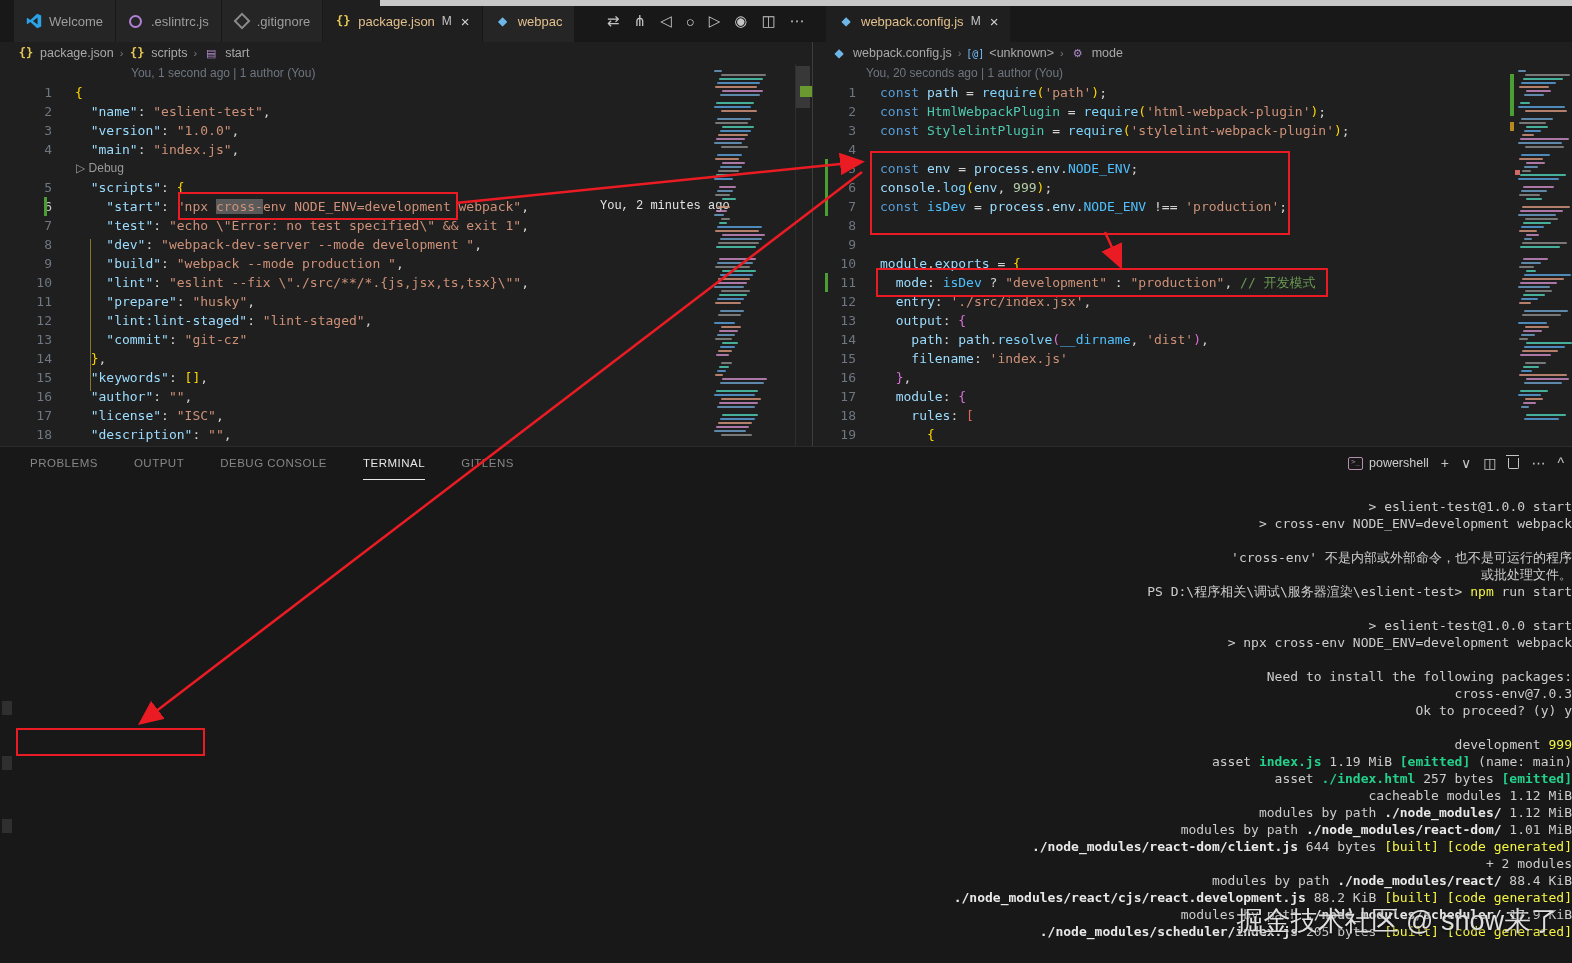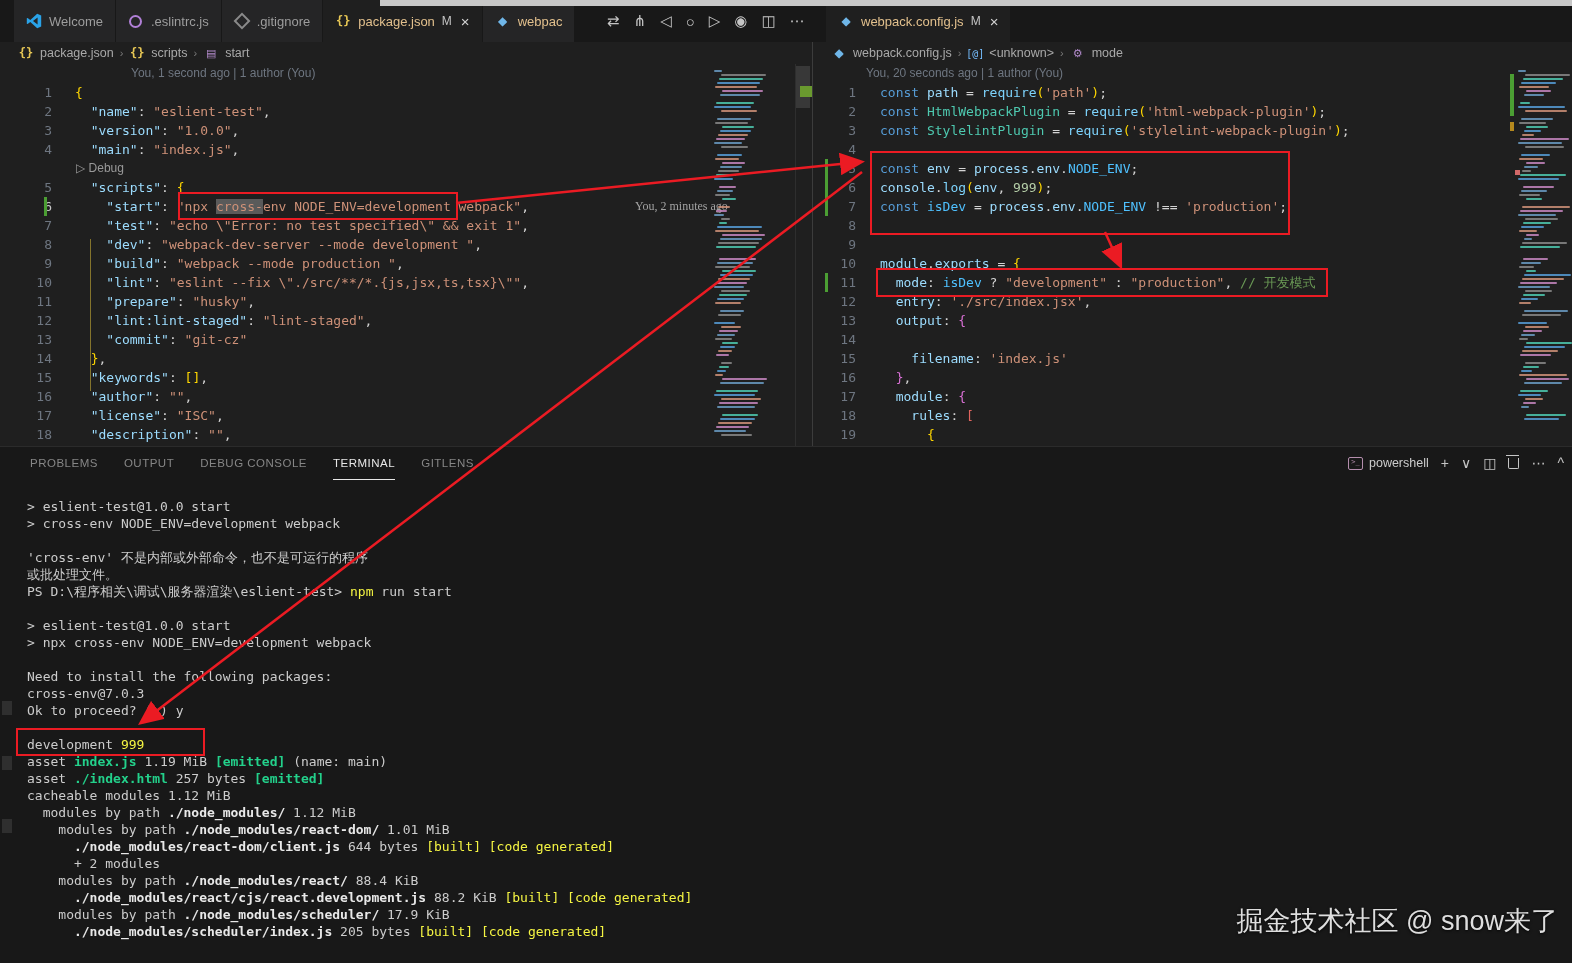--- a/index.html
+++ b/index.html
@@ -40,21 +40,21 @@
   .cl{height:19px;line-height:19px;white-space:pre;display:flex;position:relative;}
   .cl .ln{flex:none;text-align:right;color:#6e7681;}
   #eg-left .ln{width:52px;}
   #eg-right .ln{width:43px;}
   .cl.active .ln{color:#c6c6c6;}
   .cl .lt{flex:none;position:relative;}
   #eg-left .lt{padding-left:23px;}
   #eg-right .lt{padding-left:24px;}
   .blame-row{height:19px;line-height:19px;color:#6e7681;font-size:12px;font-family:"Liberation Sans",sans-serif;}
   .lens-row{height:19px;line-height:19px;color:#999;font-size:12px;padding-left:76px;font-family:"Liberation Sans",sans-serif;}
-  .inblame{position:absolute;left:583px;top:0;color:#a3a3a3;font-size:12px;font-family:Liberation Serif, serif;white-space:pre;}
+  .inblame{position:absolute;left:548px;top:0;color:#e5e5e5;font-size:12px;font-family:Liberation Mono, monospace;white-space:pre;}
   .chg{position:absolute;top:0;width:3px;height:19px;background:#4b9e33;}
   #eg-left .chg{left:44px;}
   #eg-right .chg{left:12px;}
   
   .k{color:#9cdcfe;} .s{color:#ce9178;} .p{color:#d4d4d4;} .w{color:#569cd6;}
   .f{color:#7dd3fc;} .t{color:#4ec9b0;} .c{color:#4fc1ff;} .n{color:#b5cea8;}
   .m{color:#6a9955;} .b1{color:#ffd700;} .b2{color:#da70d6;} .b3{color:#e0645e;}
   .hl{background:#5a5a5a;}
   .guide{position:absolute;left:90px;top:197px;width:1px;height:152px;background:#9d8a2f;opacity:.8;}
   
@@ -63,32 +63,32 @@
   #mm-right{left:703px;width:56px;height:380px;}
   .mrow{position:absolute;height:2px;border-radius:1px;opacity:.85;}
   .sb-track{position:absolute;left:795px;top:22px;width:16px;height:382px;border-left:1px solid #2e2e2e;}
   .sb-slider{position:absolute;left:796px;top:24px;width:14px;height:42px;background:rgba(121,121,121,.28);}
   .sb-mark-green{position:absolute;left:800px;top:44px;width:12px;height:11px;background:#6a9a2f;}
   .mm-chg-g{position:absolute;left:697px;top:32px;width:4px;height:42px;background:#4b9e33;}
   .mm-chg-y{position:absolute;left:697px;top:80px;width:4px;height:9px;background:#b5891e;}
   .mm-dot-r{position:absolute;left:702px;top:128px;width:5px;height:5px;background:#d16969;}
   
   .panel{position:absolute;left:0;top:446px;width:1572px;height:517px;background:#181818;border-top:1px solid #2b2b2b;}
-  .panel-tabs{position:absolute;left:30px;top:0;height:32px;display:flex;gap:26px;align-items:center;
+  .panel-tabs{position:absolute;left:30px;top:0;height:32px;display:flex;gap:36px;align-items:center;
               font-size:11.5px;letter-spacing:.5px;color:#868686;text-align:center;}
   .ptab{height:32px;display:flex;align-items:center;border-bottom:1px solid transparent;}
   .ptab.active{color:#e7e7e7;border-bottom:1px solid #e7e7e7;}
   .panel-toolbar{position:absolute;right:8px;top:0;height:32px;display:flex;align-items:center;gap:12px;color:#c5c5c5;}
   .shell{display:flex;align-items:center;gap:6px;font-size:12.5px;color:#cccccc;}
   .shell-ic{width:13px;height:11px;border:1px solid #b48ead;border-radius:2px;color:#b48ead;font-size:7px;line-height:9px;text-align:center;font-family:"DejaVu Sans Mono",monospace;}
   .pt-ic{font-size:14px;color:#c5c5c5;}
   .trash{position:relative;width:9px;height:10px;border:1px solid #c5c5c5;border-top:none;border-radius:0 0 2px 2px;}
   .trash:before{content:"";position:absolute;left:-3px;top:-3px;width:13px;height:1px;background:#c5c5c5;}
   .term{position:absolute;left:0;top:32px;right:0;bottom:0;padding:19px 0 0 27px;
-        font-family:"DejaVu Sans Mono","Liberation Mono",monospace;font-size:13px;}
+        font-family:"DejaVu Sans Mono","Liberation Mono",monospace;font-size:13px;text-align:right;}
   .trow{height:17px;line-height:17px;white-space:pre;color:#cccccc;}
   .tg{color:#23d18b;font-weight:bold;} .ty{color:#f5f543;} .tw{color:#e8e8e8;font-weight:bold;}
   .lmark{position:absolute;left:2px;width:10px;height:14px;background:#2f2f2f;}
   
   .ann-box{position:absolute;border:2px solid #eb1b23;z-index:20;}
   #ann-svg{position:absolute;left:0;top:0;width:1572px;height:963px;z-index:21;pointer-events:none;}
   .watermark{position:absolute;right:14px;top:903px;font-size:27px;font-weight:normal;color:#dedede;
              text-shadow:0 1px 3px rgba(0,0,0,.8);z-index:22;}
 </style>
 </head>
@@ -320,21 +320,21 @@
         <div class="cl"><span class="ln">4</span><span class="lt"></span></div>
         <div class="cl"><span class="chg"></span><span class="ln">5</span><span class="lt"><span class="w">const </span><span class="k">env</span><span class="p"> = </span><span class="k">process</span><span class="p">.</span><span class="k">env</span><span class="p">.</span><span class="c">NODE_ENV</span><span class="p">;</span></span></div>
         <div class="cl"><span class="chg"></span><span class="ln">6</span><span class="lt"><span class="k">console</span><span class="p">.</span><span class="f">log</span><span class="b1">(</span><span class="k">env</span><span class="p">, </span><span class="n">999</span><span class="b1">)</span><span class="p">;</span></span></div>
         <div class="cl"><span class="chg"></span><span class="ln">7</span><span class="lt"><span class="w">const </span><span class="c">isDev</span><span class="p"> = </span><span class="k">process</span><span class="p">.</span><span class="k">env</span><span class="p">.</span><span class="c">NODE_ENV</span><span class="p"> !== </span><span class="s">'production'</span><span class="p">;</span></span></div>
         <div class="cl"><span class="ln">8</span><span class="lt"></span></div>
         <div class="cl"><span class="ln">9</span><span class="lt"></span></div>
         <div class="cl"><span class="ln">10</span><span class="lt"><span class="k">module</span><span class="p">.</span><span class="k">exports</span><span class="p"> = </span><span class="b1">{</span></span></div>
         <div class="cl"><span class="chg"></span><span class="ln">11</span><span class="lt"><span class="p">  </span><span class="k">mode</span><span class="p">: </span><span class="c">isDev</span><span class="p"> ? </span><span class="s">"development"</span><span class="p"> : </span><span class="s">"production"</span><span class="p">, </span><span class="m">// 开发模式</span></span></div>
         <div class="cl"><span class="ln">12</span><span class="lt"><span class="p">  </span><span class="k">entry</span><span class="p">: </span><span class="s">'./src/index.jsx'</span><span class="p">,</span></span></div>
         <div class="cl"><span class="ln">13</span><span class="lt"><span class="p">  </span><span class="k">output</span><span class="p">: </span><span class="b2">{</span></span></div>
-        <div class="cl"><span class="ln">14</span></div>
+        <div class="cl"><span class="ln">14</span><span class="lt"><span class="p">    </span><span class="k">path</span><span class="p">: </span><span class="k">path</span><span class="p">.</span><span class="f">resolve</span><span class="b2">(</span><span class="c">__dirname</span><span class="p">, </span><span class="s">'dist'</span><span class="b2">)</span><span class="p">,</span></span></div>
         <div class="cl"><span class="ln">15</span><span class="lt"><span class="p">    </span><span class="k">filename</span><span class="p">: </span><span class="s">'index.js'</span></span></div>
         <div class="cl"><span class="ln">16</span><span class="lt"><span class="p">  </span><span class="b2">}</span><span class="p">,</span></span></div>
         <div class="cl"><span class="ln">17</span><span class="lt"><span class="p">  </span><span class="k">module</span><span class="p">: </span><span class="b2">{</span></span></div>
         <div class="cl"><span class="ln">18</span><span class="lt"><span class="p">    </span><span class="k">rules</span><span class="p">: </span><span class="b3">[</span></span></div>
         <div class="cl"><span class="ln">19</span><span class="lt"><span class="p">      </span><span class="b1">{</span></span></div>
       </div>
     <div class="minimap" id="mm-right">
         <div class="mrow" style="top: 6px; left: 2px; width: 8px; background: rgb(106, 155, 195);"></div>
         <div class="mrow" style="top: 10px; left: 9px; width: 45px; background: rgb(136, 136, 136);"></div>
         <div class="mrow" style="top: 14px; left: 7px; width: 40px; background: rgb(78, 201, 176);"></div>

